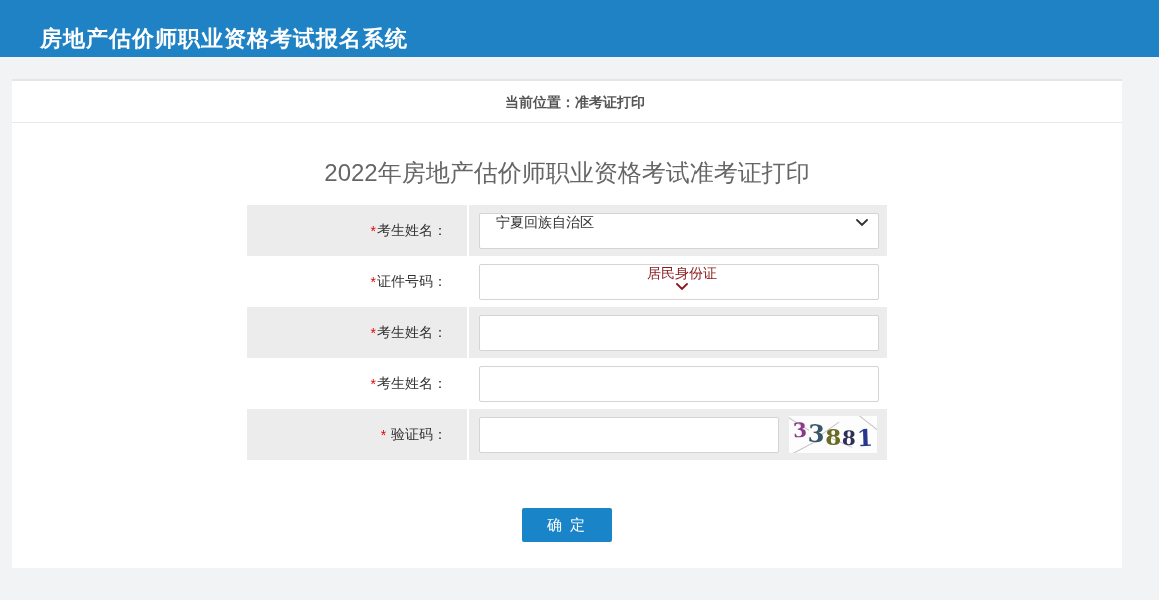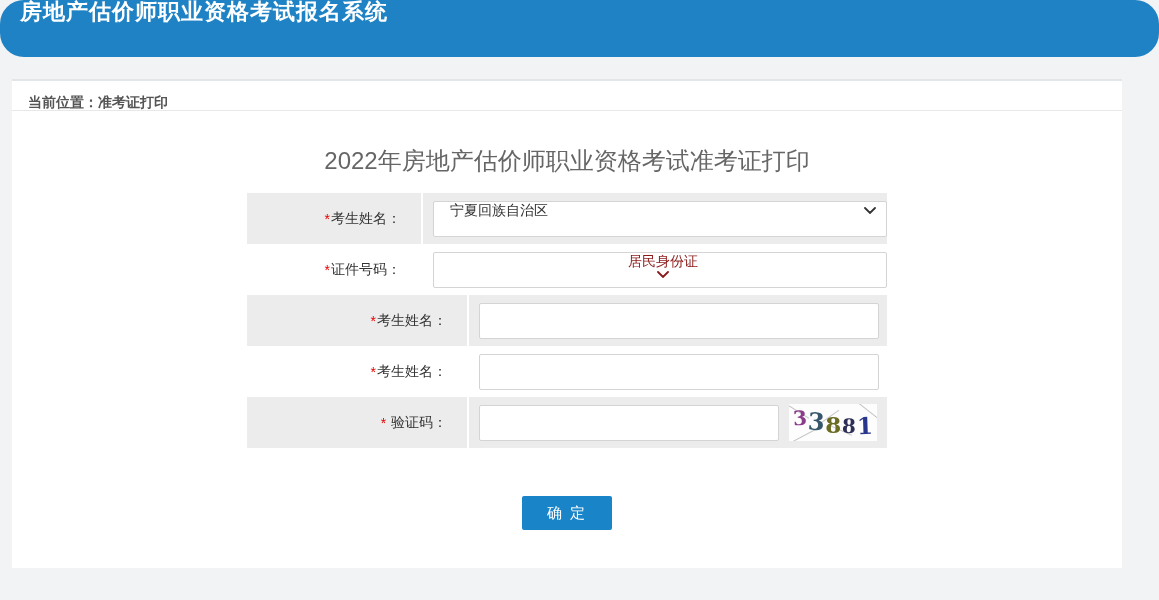--- a/index.html
+++ b/index.html
@@ -7,49 +7,49 @@
   body {
     font-family: "Liberation Sans", "DejaVu Sans", sans-serif;
     background: #f2f3f4;
   }
 
   
   .app-header {
     height: 57px;
     background: #1e82c4;
     display: flex;
-    align-items: flex-start;
-    padding-left: 20px;
-    border-radius: 24px;
+    align-items: flex-end;
+    padding-left: 40px;
   }
   .app-header h1 {
     color: #ffffff;
     font-size: 22px;
     font-weight: bold;
     letter-spacing: 1px;
     transform: translateY(-3px);
   }
 
   
   .content-box {
     width: 1110px;
     margin: 22px 0 0 12px;
     height: 489px;
     background: #ffffff;
     border-top: 2px solid #e3e6e8;
   }
 
   .breadcrumb {
-    height: 30px;
+    height: 42px;
     line-height: 42px;
     padding-left: 16px;
     font-size: 14px;
     font-weight: bold;
     color: #555555;
     border-bottom: 1px solid #e8e8e8;
+    text-align: center;
   }
 
   .page-title {
     margin-top: 34px;
     text-align: center;
     font-size: 24px;
     font-weight: 400;
     color: #666666;
   }
 
@@ -79,21 +79,21 @@
   .star { color: #e60000; margin-right: 1px; }
 
   .cell-v {
     flex: 1;
     display: flex;
     align-items: center;
     padding-left: 10px;
   }
 
   .selectbox {
-    width: 454px;
+    width: 400px;
     height: 36px;
     background: #ffffff;
     border: 1px solid #d4d4d4;
     border-radius: 2px;
     display: flex;
     align-items: center;
     justify-content: space-between;
     padding: 0 10px 16px 16px;
     font-size: 14px;
     color: #333333;

